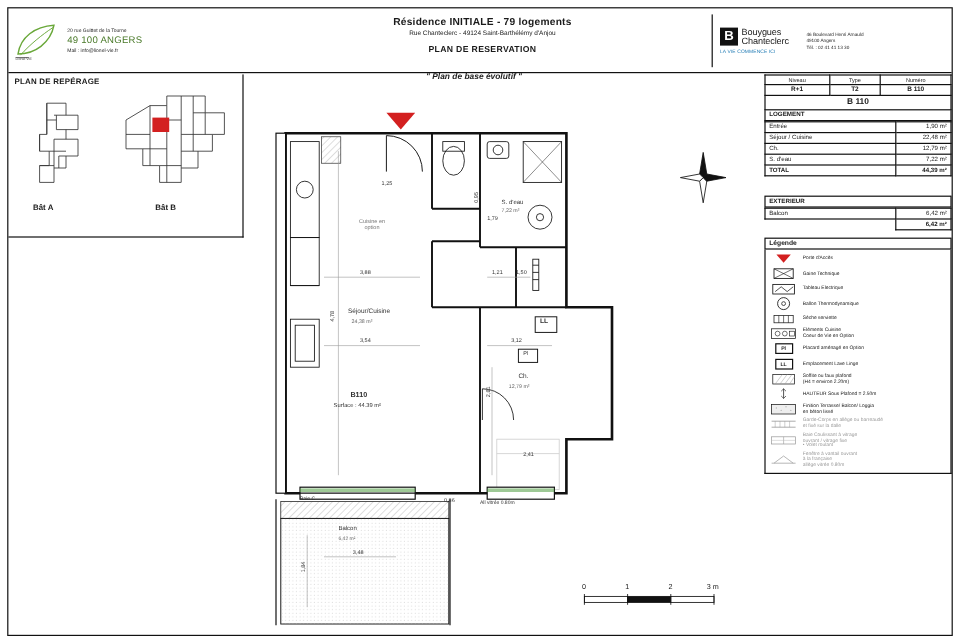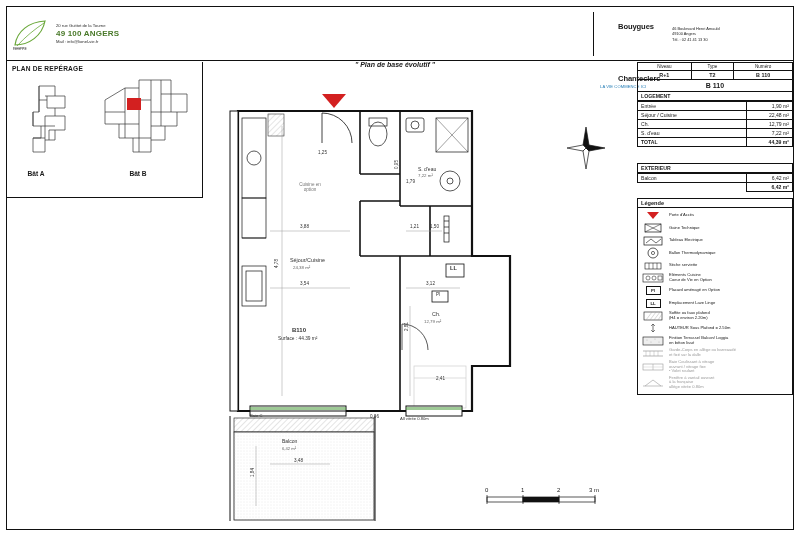--- a/index.html
+++ b/index.html
@@ -27,41 +27,41 @@
     position:absolute; left:7px; top:7px; width:786px; height:54px;
     border-bottom:1px solid #111;
   }
   .hdr-left {
     position:absolute; left:4px; top:4px; width:170px; height:46px;
     display:flex; align-items:center; gap:5px;
   }
   .logo-leaf { width:40px; height:34px; position:relative; flex:0 0 auto; }
   .logo-leaf svg { width:40px; height:34px; display:block; }
   .hdr-left-txt { font-size:4.2px; line-height:1.35; color:#2b2b2b; }
-  .hdr-left-txt .big { font-size:8px; font-weight:bold; color:#4a7a2a; letter-spacing:.2px; }
+  .hdr-left-txt .big { font-size:8px; font-weight:normal; color:#4a7a2a; letter-spacing:.2px; }
 
   .hdr-center {
     position:absolute; left:200px; top:6px; width:390px;
     text-align:center;
   }
   .hdr-center .t1 { font-size:8.5px; font-weight:bold; letter-spacing:.2px; }
   .hdr-center .t2 { font-size:5.4px; margin-top:2px; }
   .hdr-center .t3 { font-size:7.2px; font-weight:bold; margin-top:5px; letter-spacing:.3px;}
 
   .hdr-right {
     position:absolute; right:4px; top:5px; width:196px; height:44px;
     border-left:1px solid #111;
     display:flex; align-items:center; gap:6px; padding-left:6px;
   }
   .bi-logo { width:66px; flex:0 0 auto; }
   .bi-logo .b-row { display:flex; align-items:flex-start; gap:3px; }
   .bi-sq { width:15px; height:15px; background:#111; color:#fff; font-size:11px;
            font-weight:bold; display:flex; align-items:center; justify-content:center;
            line-height:1; }
-  .bi-name { font-size:7.6px; font-weight:bold; line-height:1.05; letter-spacing:-.1px;margin-top:44px;}
+  .bi-name { font-size:7.6px; font-weight:normal; line-height:1.05; letter-spacing:-.1px;}
   .bi-tag { font-size:4.1px; color:#1f7ab4; margin-top:2px; letter-spacing:.1px;}
   .bi-addr { font-size:3.9px; line-height:1.4; color:#222; }
 
   
   .subtitle {
     position:absolute; left:200px; top:61px; width:390px; text-align:center;
     font-size:7px; font-style:italic; font-weight:bold;
   }
 
   
@@ -132,20 +132,25 @@
           <text x="2" y="33.4" font-size="3" fill="#444" font-family="Liberation Sans, sans-serif">Lionel VIE</text>
         </svg>
       </div>
       <div class="hdr-left-txt">
         <div>20 rue Guittet de la Tourne</div>
         <div class="big">49 100 ANGERS</div>
         <div>Mail : info@lionel-vie.fr</div>
       </div>
     </div>
 
+    <div class="hdr-center">
+      <div class="t1">Résidence INITIALE - 79 logements</div>
+      <div class="t2">Rue Chanteclerc - 49124 Saint-Barthélémy d'Anjou</div>
+      <div class="t3">PLAN DE RESERVATION</div>
+    </div>
 
     <div class="hdr-right">
       <div class="bi-logo">
         <div class="b-row">
           <div class="bi-sq">B</div>
           <div>
             <div class="bi-name">Bouygues</div>
             <div class="bi-name">Chanteclerc</div>
           </div>
         </div>

